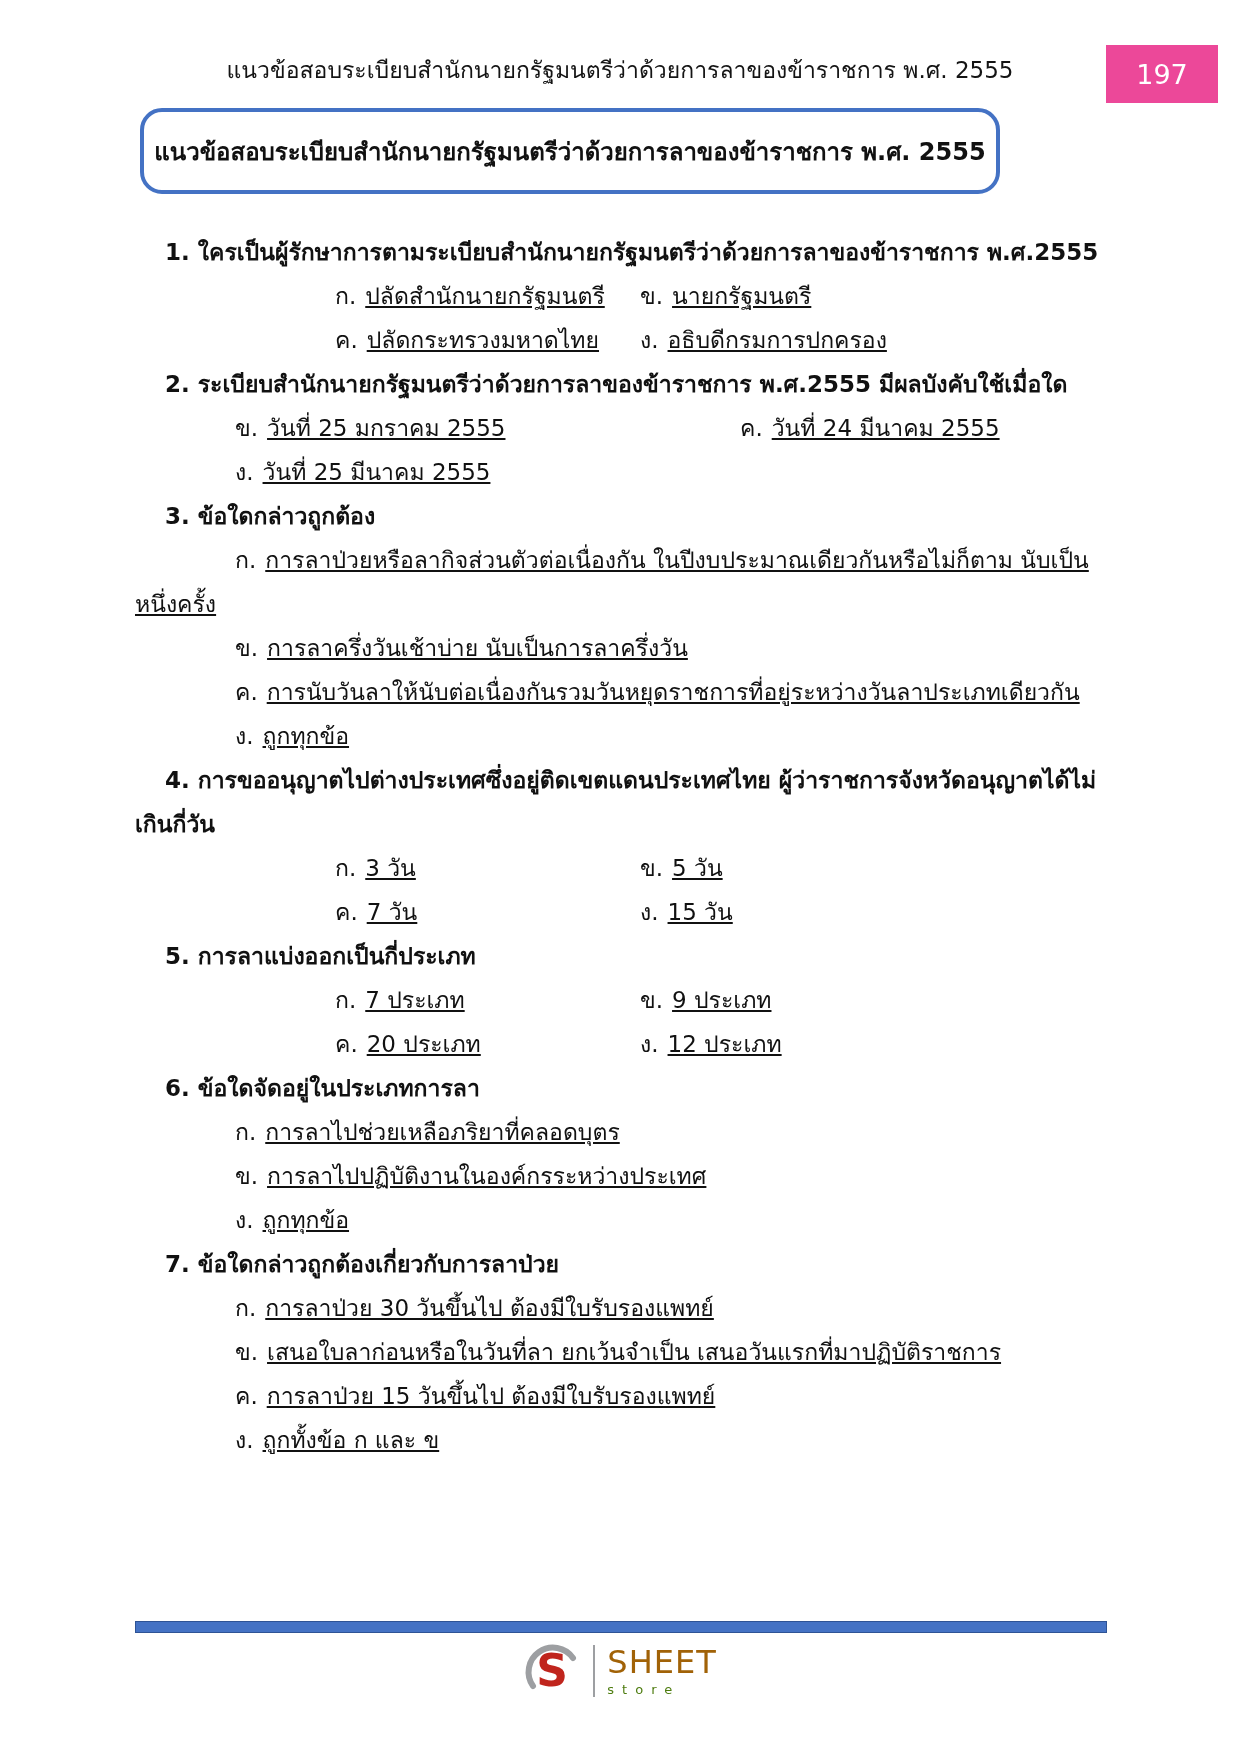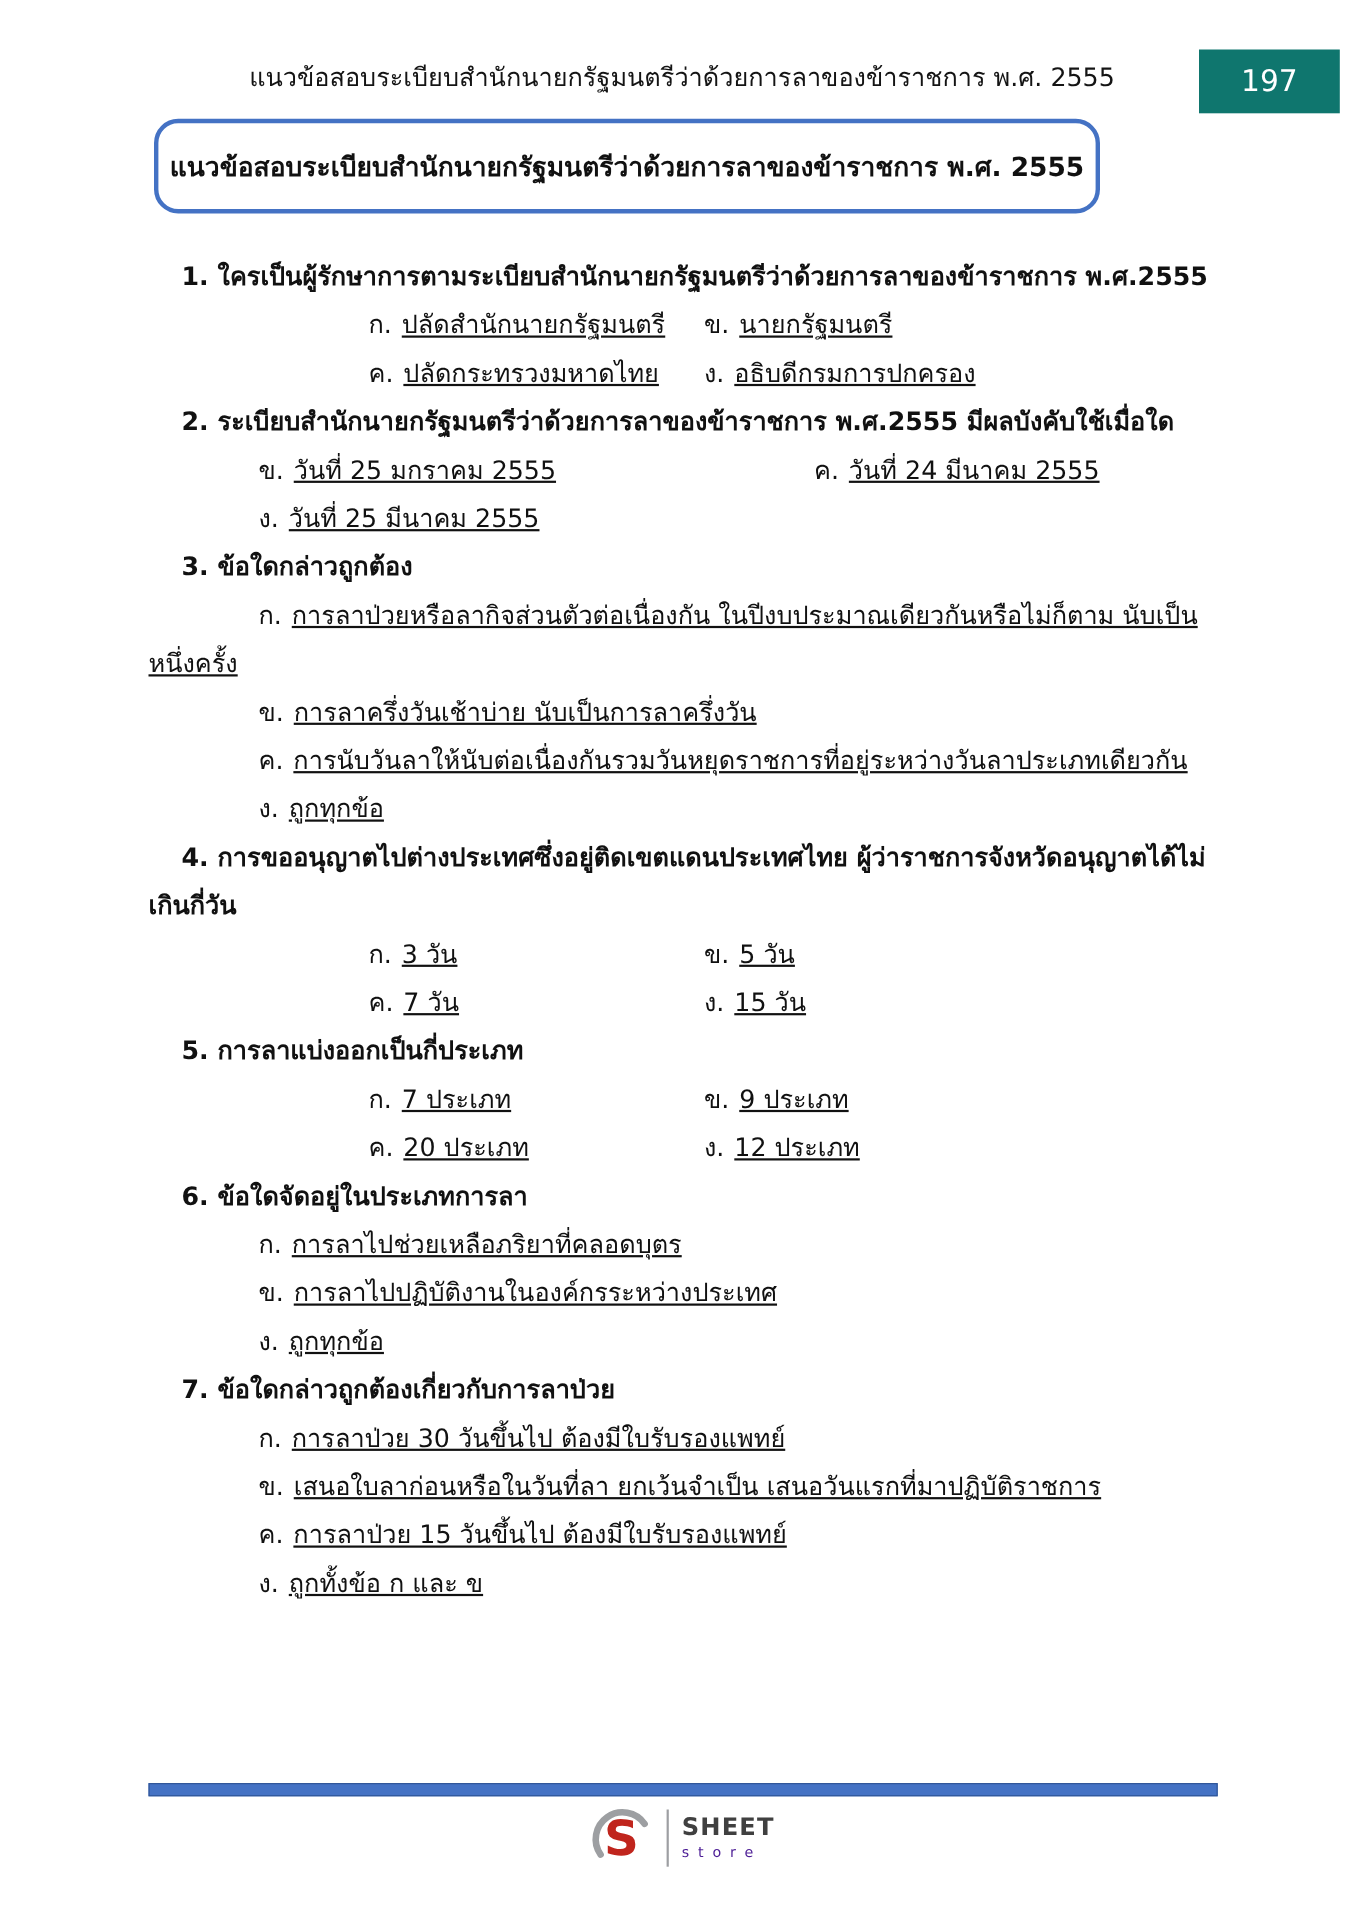--- a/index.html
+++ b/index.html
@@ -11,21 +11,21 @@
     color:#111111;
     overflow:hidden;
   }
   
   .running-title{
     position:absolute;top:52px;left:0;right:0;
     text-align:center;font-size:23px;color:#141414;
   }
   .page-badge{
     position:absolute;top:45px;right:22px;
-    width:128px;height:58px;background:#0f766e;color:#ffffff;
+    width:112px;height:58px;background:#ec4899;color:#ffffff;
     display:flex;align-items:center;justify-content:center;
     font-size:27px;
   }
   
   .title-box{
     position:absolute;top:108px;left:140px;width:860px;height:86px;
     border:4px solid #4472c4;border-radius:22px;box-sizing:border-box;
     display:flex;align-items:center;justify-content:center;
     font-weight:bold;font-size:24px;text-align:center;
   }
@@ -49,22 +49,22 @@
     position:absolute;top:1621px;left:135px;width:970px;height:10px;
     background:#4472c4;border:1px solid #2e5395;box-sizing:content-box;
   }
   .footer-logo{
     position:absolute;top:1640px;left:0;right:0;
     display:flex;align-items:center;justify-content:center;gap:12px;
   }
   .logo-icon{width:58px;height:62px;position:relative;flex:0 0 auto;}
   .logo-divider{width:2px;height:52px;background:#9d9fa2;flex:0 0 auto;}
   .logo-text{display:flex;flex-direction:column;align-items:flex-start;line-height:1;}
-  .logo-brand{font-size:22px;font-weight:bold;color:#404040;letter-spacing:1px;}
-  .logo-sub{font-size:13px;color:#4c1d95;letter-spacing:8px;margin-top:5px;}
+  .logo-brand{font-size:32px;font-weight:normal;color:#a16207;letter-spacing:1px;}
+  .logo-sub{font-size:13px;color:#4d7c0f;letter-spacing:8px;margin-top:5px;}
 </style>
 </head>
 <body>
 
 <div class="page">
 
   <div class="running-title">แนวข้อสอบระเบียบสำนักนายกรัฐมนตรีว่าด้วยการลาของข้าราชการ พ.ศ. 2555</div>
   <div class="page-badge">
     <span>197</span>
   </div>

